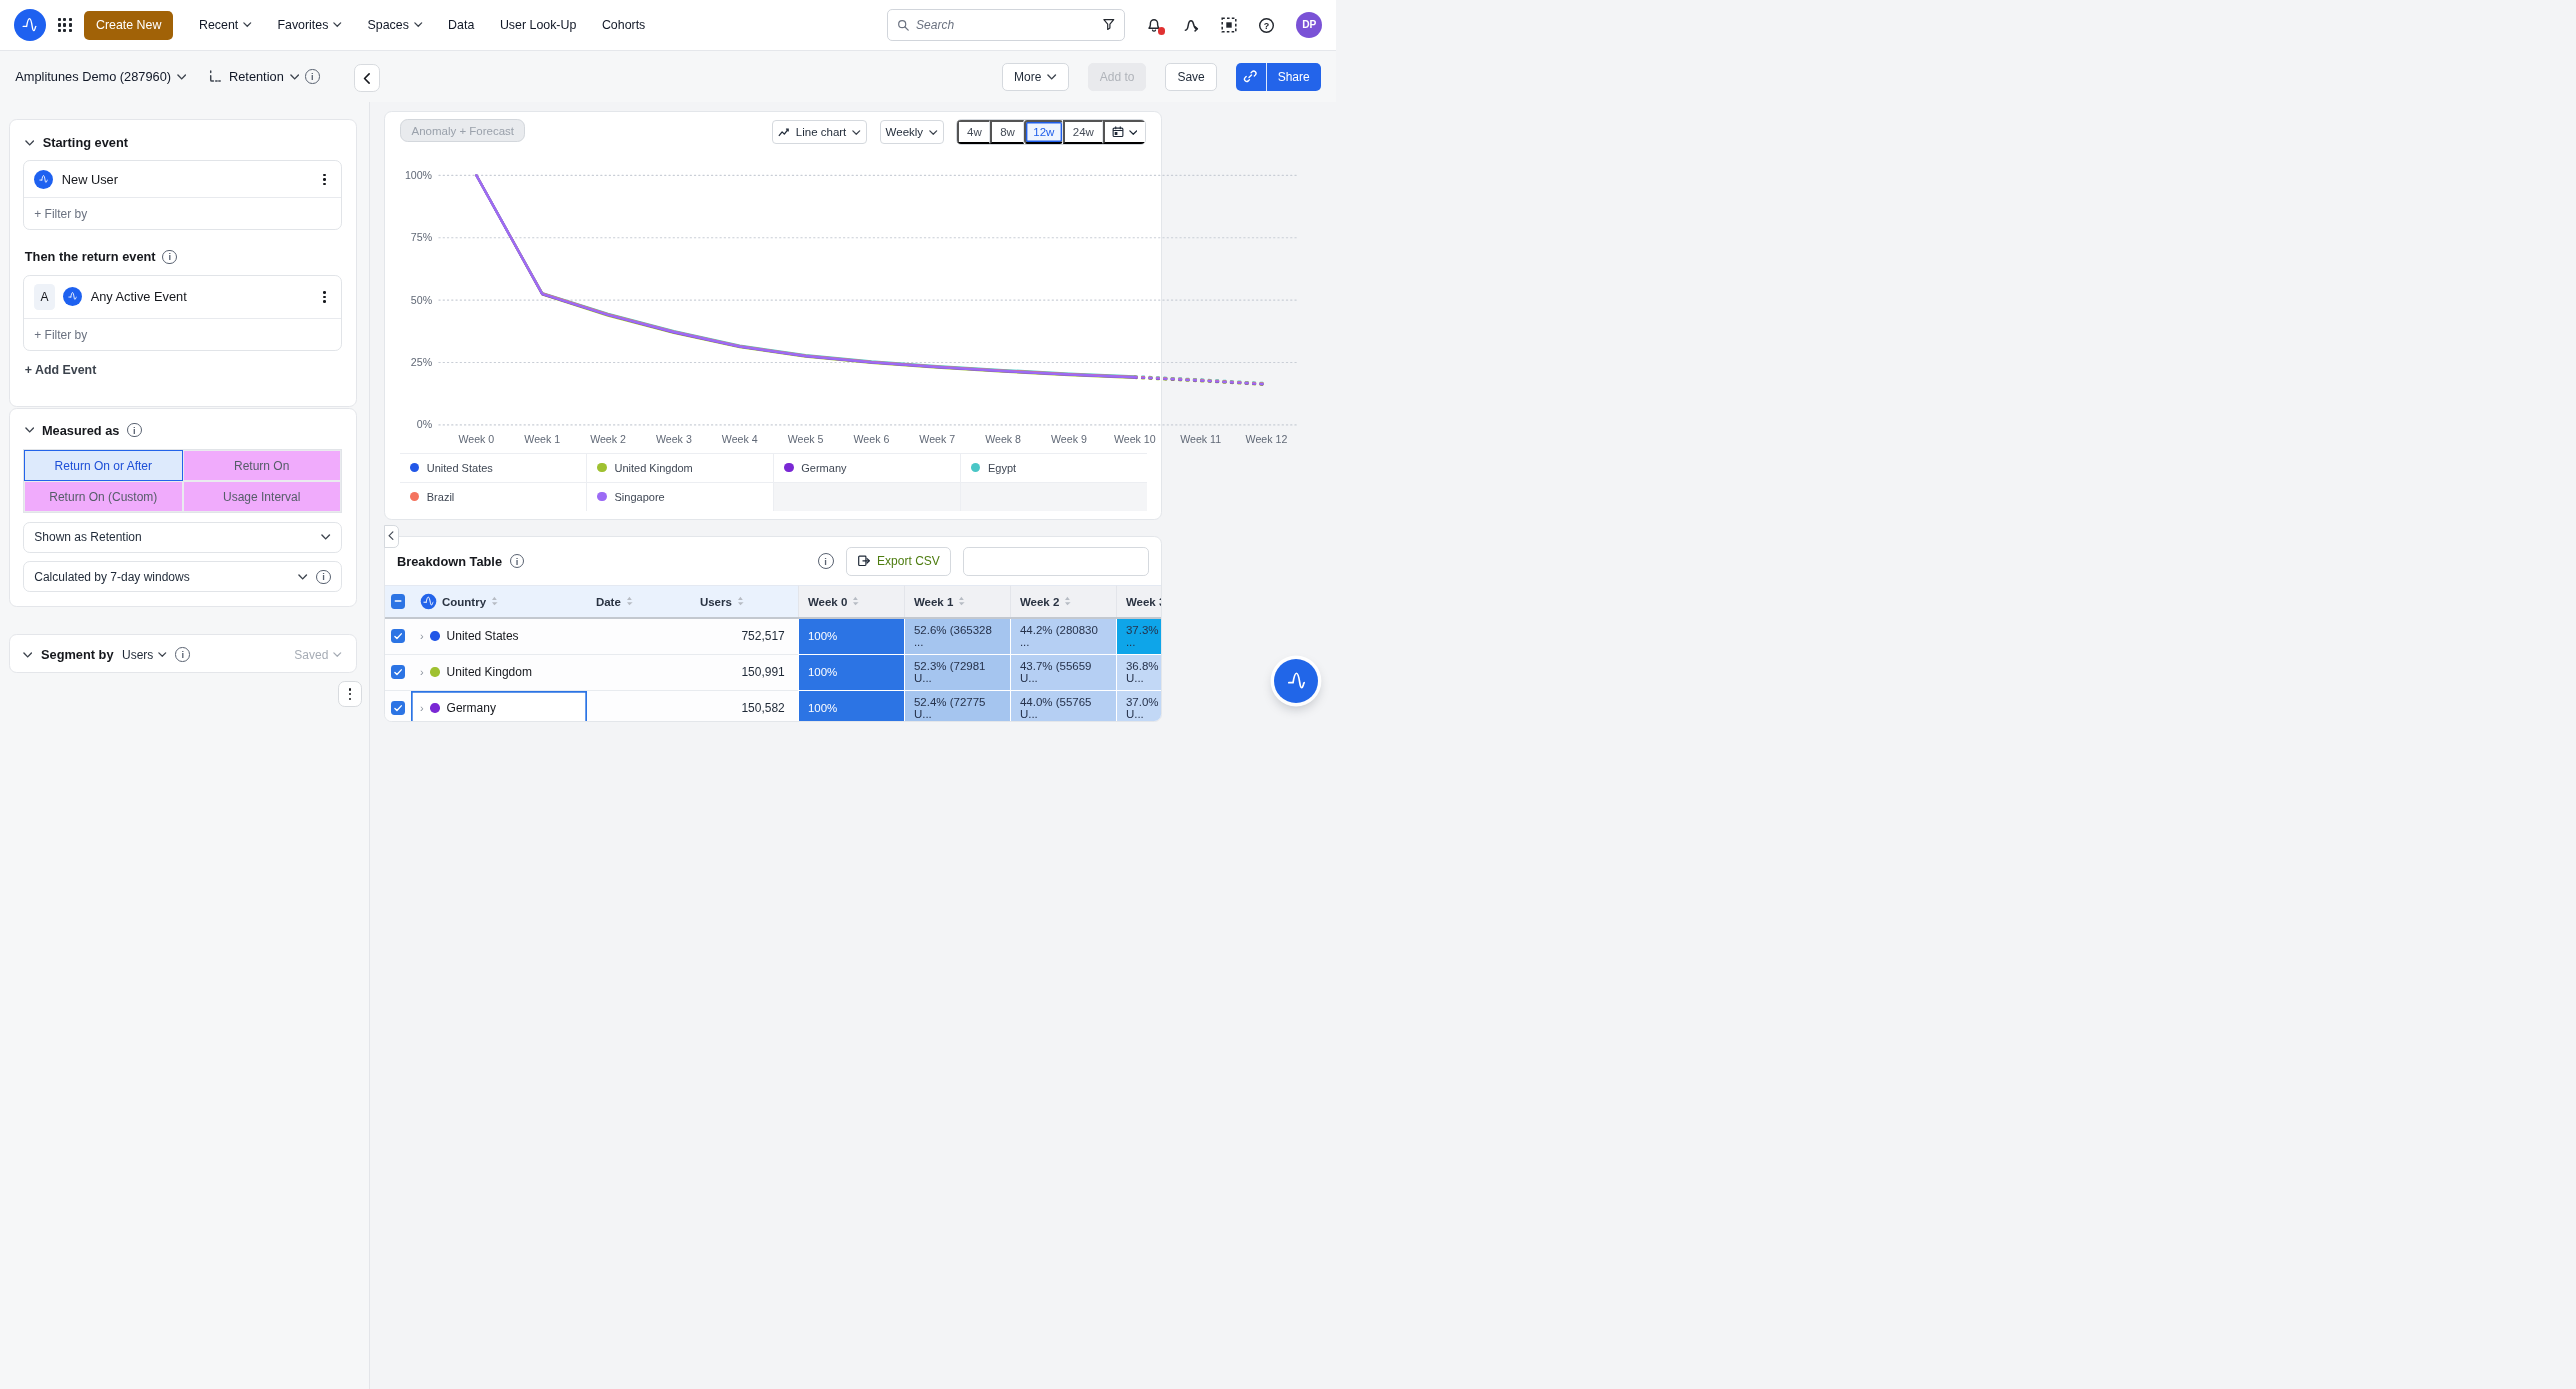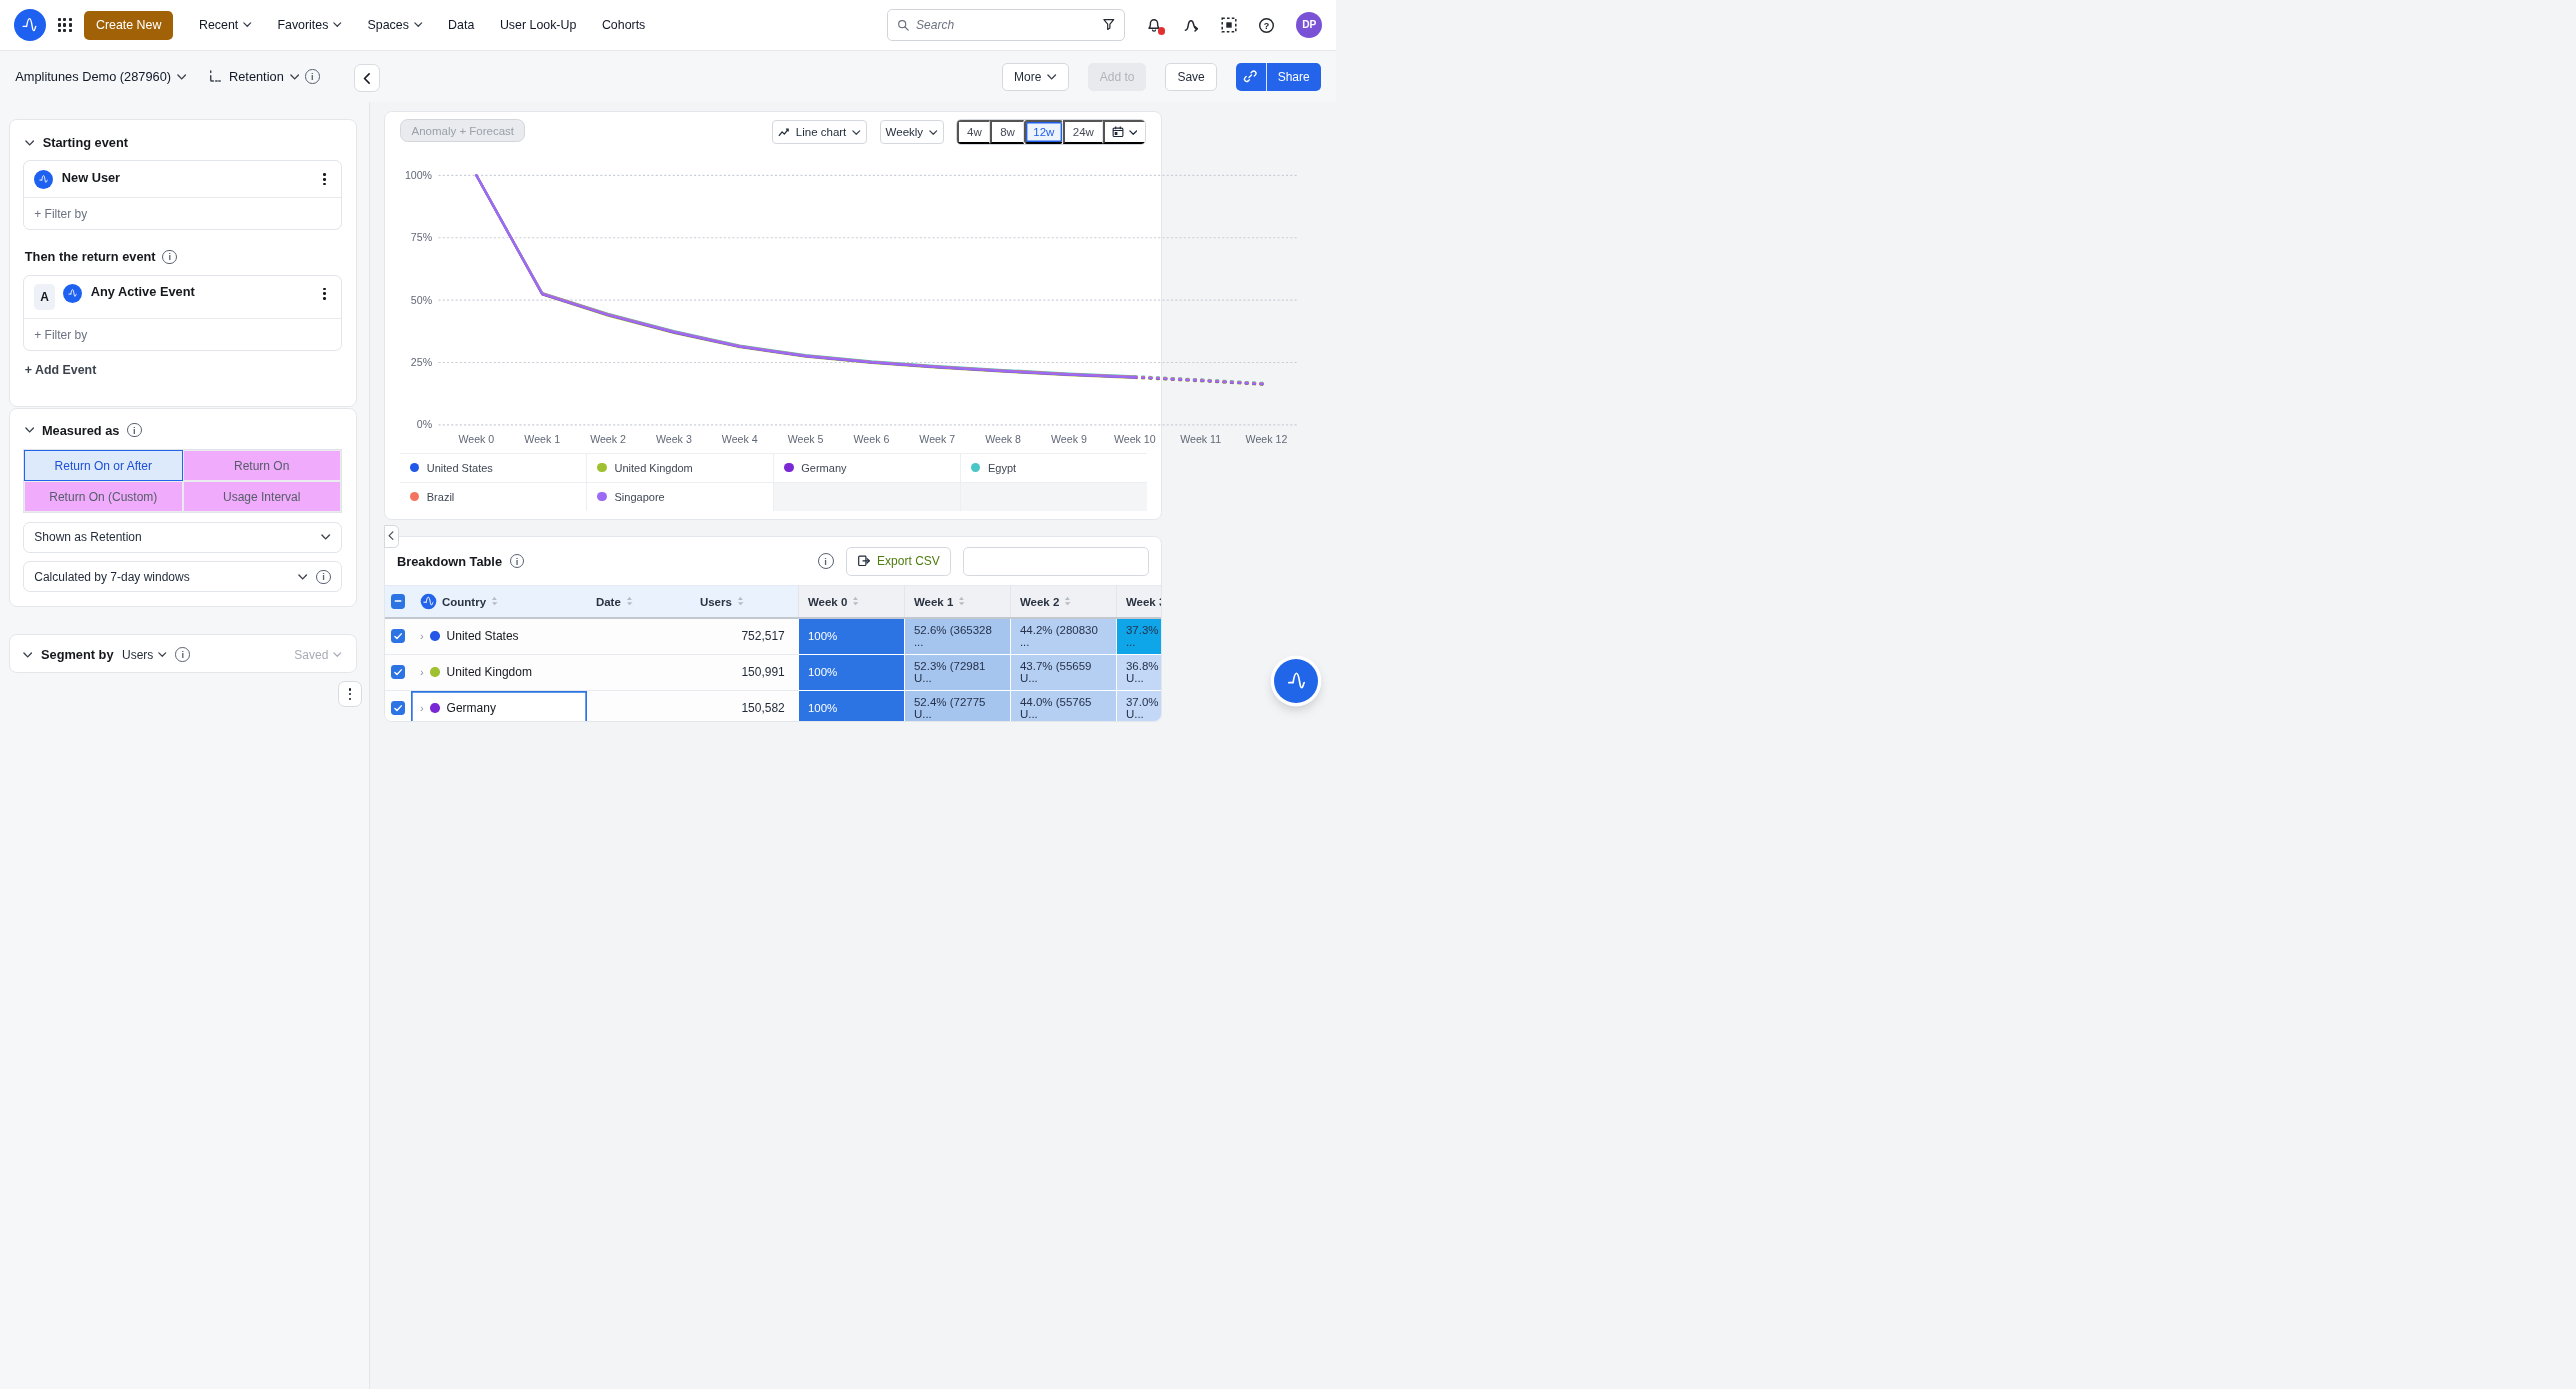--- a/index.html
+++ b/index.html
@@ -45,21 +45,21 @@
   .share-split .seg.icon-seg { padding:0 7.7px; border-right:1.3px solid rgba(255,255,255,.85); }
   .collapse-btn { position:absolute; top:64px; left:354px; width:25.6px; height:28px; background:#fff;
                   border:0.9px solid #d8dbdf; border-radius:6.8px; display:flex; align-items:center; justify-content:center;
                   cursor:pointer; z-index:25; color:#1f2937; }
 
   
   .left-col { position:absolute; top:102px; left:0; width:370px; bottom:0; background:#f6f7f8; border-right:0.9px solid #e3e5e9; }
   .panel-card { position:absolute; left:8.5px; width:348px; background:#fff; border:0.9px solid #e4e6ea; border-radius:7.7px; }
   .sec-head { display:flex; align-items:center; gap:8.5px; font-size:12.8px; font-weight:bold; color:#16181d; }
   .event-card { border:0.9px solid #e1e4e8; border-radius:6.8px; margin:0 13.6px; }
-  .event-row { display:flex; align-items:flex-start; gap:8.5px; padding:8.5px 10.2px; min-height:34px;font-weight:bold; }
+  .event-row { display:flex; align-items:center; gap:8.5px; padding:8.5px 10.2px; min-height:34px; }
   .event-row .name { font-size:12.8px; color:#16181d; flex:1; }
   .mini-amp { width:19px; height:19px; border-radius:50%; background:#1e61f0; display:flex; align-items:center; justify-content:center; flex:none; }
   .letter-chip { width:20.4px; height:25.6px; border-radius:4.3px; background:#eef2f8; color:#16181d; font-size:12px;
                  display:flex; align-items:center; justify-content:center; }
   .kebab { display:flex; flex-direction:column; gap:2.1px; padding:3.4px 5.1px; cursor:pointer; }
   .kebab i { width:2.6px; height:2.6px; border-radius:50%; background:#16181d; }
   .filter-row { border-top:0.9px solid #e8eaee; padding:8.5px 10.2px; color:#6b7280; font-size:12px; cursor:pointer; }
   .add-event { margin:12px 15.3px 0; font-size:12.4px; font-weight:bold; color:#3c434d; cursor:pointer; }
   .info-i { width:14.5px; height:14.5px; border:1.2px solid #596271; border-radius:50%; color:#596271; font-size:9.4px;
             display:inline-flex; align-items:center; justify-content:center; font-weight:bold; flex:none; font-style:normal; }

